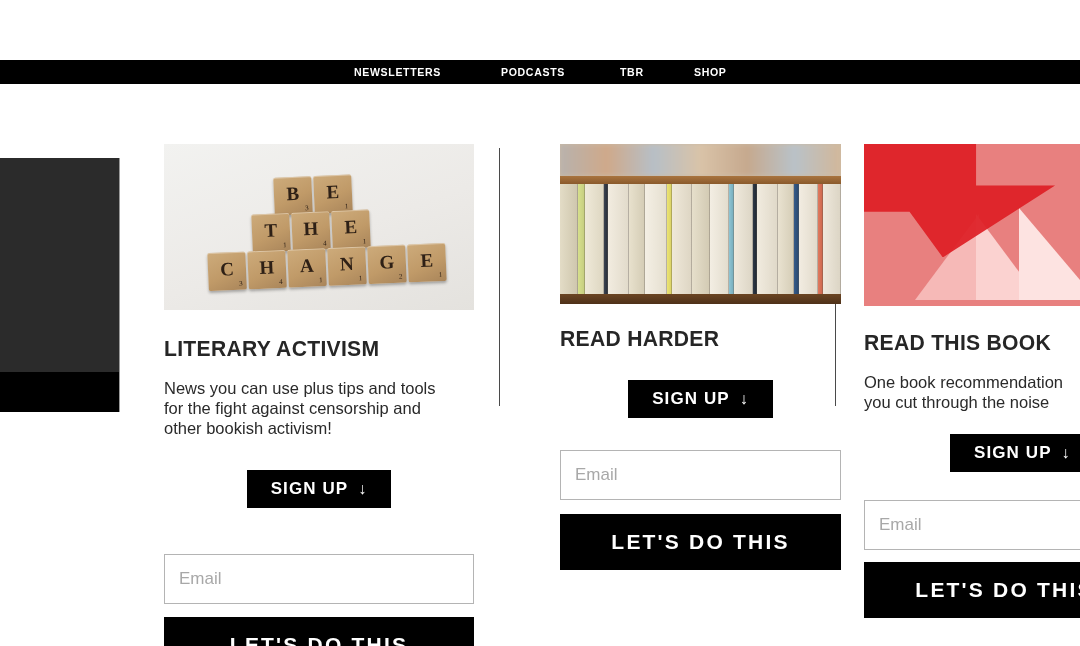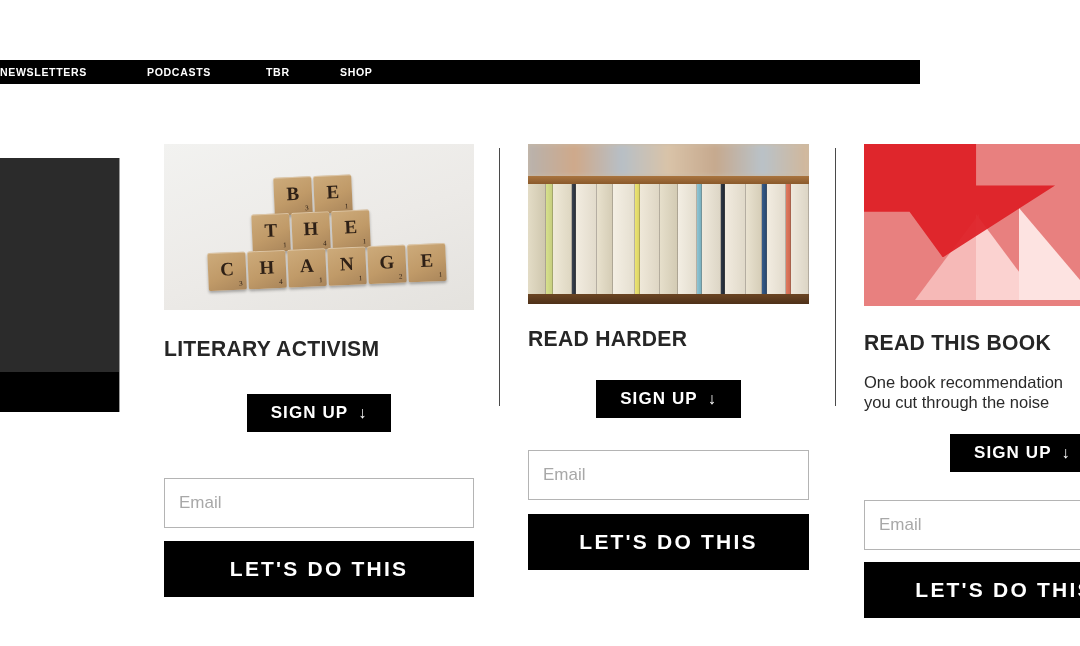--- a/index.html
+++ b/index.html
@@ -18,26 +18,27 @@
     height: 646px;
     background: #ffffff;
     overflow: hidden;
   }
 
   
   .topbar {
     position: absolute;
     left: 0;
     top: 60px;
-    width: 920px;
+    width: 1080px;
     height: 24px;
     background: #000000;
     display: flex;
     align-items: center;
     justify-content: flex-start;
+    padding-left: 354px;
   }
   .nav-item {
     color: #ffffff;
     font-family: "Liberation Sans Narrow", "Liberation Sans", sans-serif;
     font-size: 11.5px;
     font-weight: 700;
     letter-spacing: 0.7px;
     text-transform: uppercase;
     white-space: nowrap;
     cursor: pointer;
@@ -85,21 +86,21 @@
   }
   .divider-1 { left: 499px; }
   .divider-2 { left: 835px; }
 
   
   .card {
     position: absolute;
     top: 144px;
   }
   .card-1 { left: 164px; width: 310px; }
-  .card-2 { left: 528px; width: 281px; }
+  .card-2 { left: 560px; width: 281px; }
   .card-3 { left: 864px; width: 281px; }
 
   .card-image {
     width: 100%;
     position: relative;
     overflow: hidden;
     background: #e9e9e9;
   }
   .img-1 { height: 166px; }
   .img-2 { height: 160px; }
@@ -331,20 +332,23 @@
             </div>
           <div class="tile">
               <span class="ltr">E</span>
               <span class="num">1</span>
             </div>
         </div>
       </div>
     </div>
 
     <h2 class="card-title t1">LITERARY ACTIVISM</h2>
+    <p class="card-desc">News you can use plus tips and tools
+for the fight against censorship and
+other bookish activism!</p>
 
     <div class="signup-wrap">
       <button class="signup-btn s1">
         <span>SIGN UP</span>
         <span class="arrow-dn">↓</span>
       </button>
     </div>
 
     <input class="email-input e1" type="text" placeholder="Email" style="">
 

